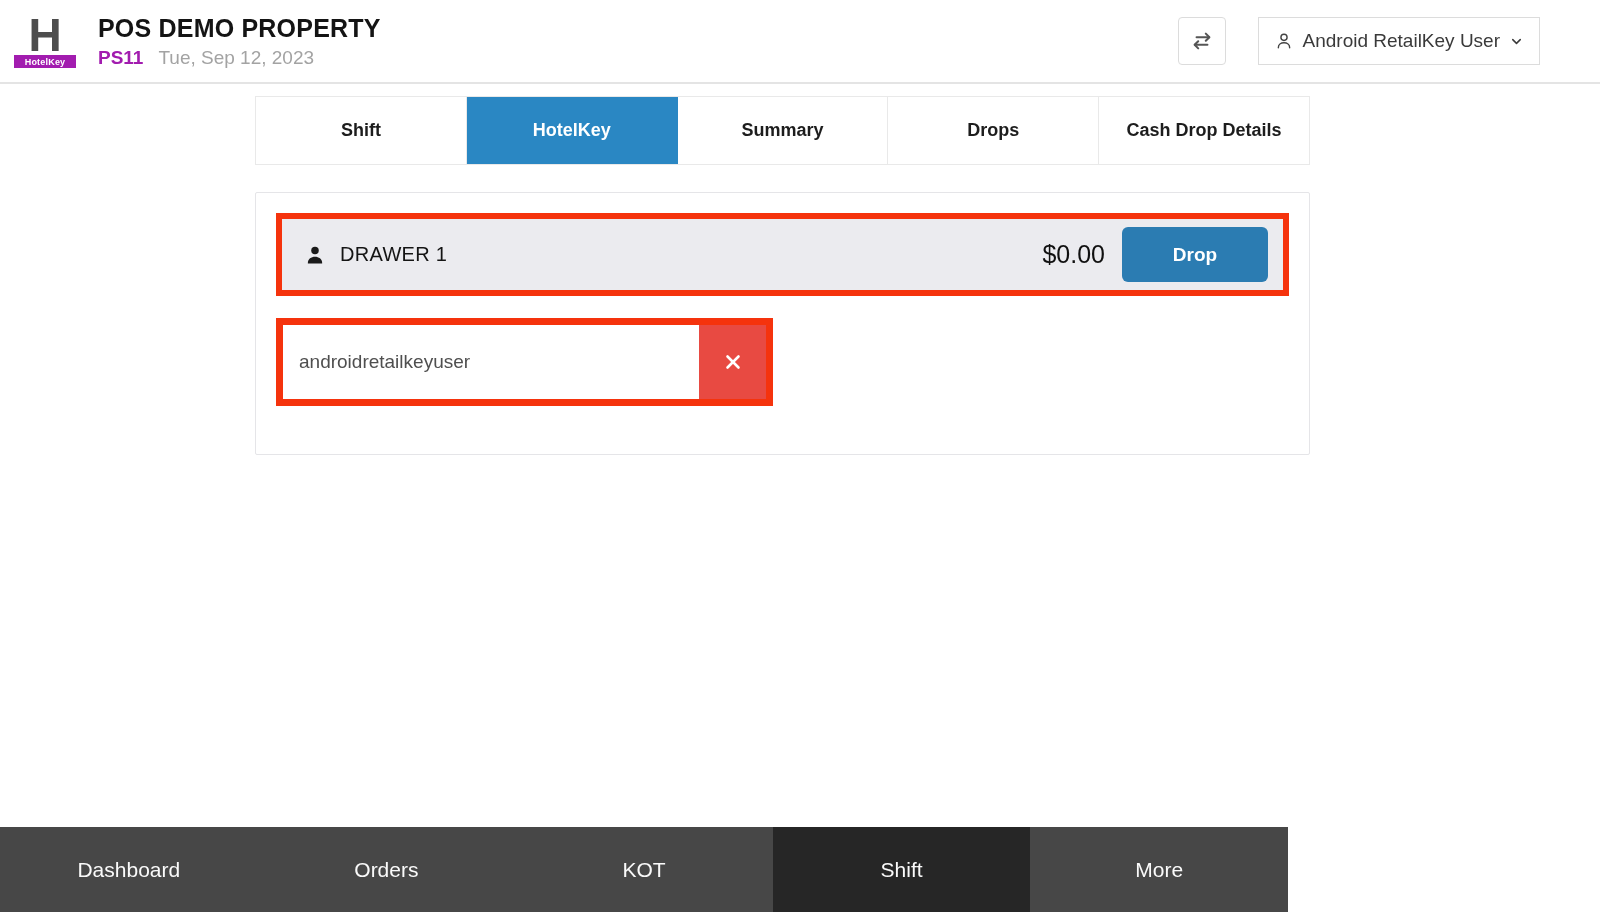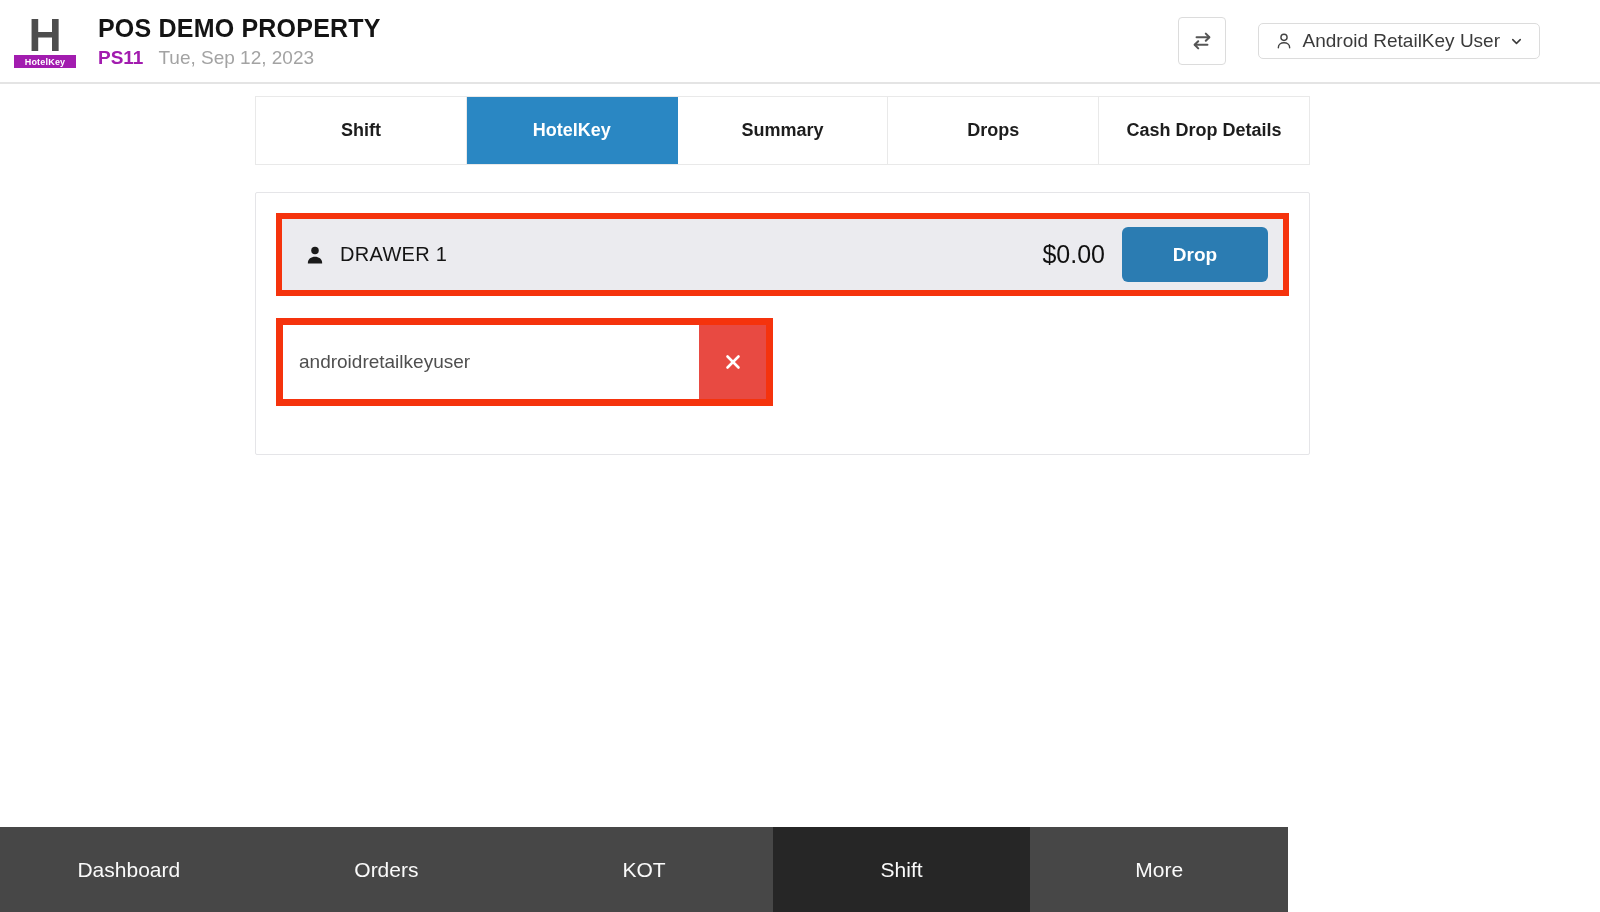--- a/index.html
+++ b/index.html
@@ -29,21 +29,21 @@
   .subtitle-row { display:flex; align-items:baseline; gap:15px; }
   .terminal-code { font-size:19px; font-weight:700; color:#a21caf; }
   .header-date { font-size:19px; color:#a3a3a3; }
 
   .header-right { margin-left:auto; margin-right:60px; display:flex; align-items:center; gap:32px; }
   .swap-btn {
     width:48px; height:48px; border:1px solid #dcdcdc; border-radius:4px;
     background:#fff; display:flex; align-items:center; justify-content:center; cursor:pointer;
   }
   .user-btn {
-    height:36px; border:1px solid #dcdcdc; border-radius:5px; background:#fff;
+    height:48px; border:1px solid #dcdcdc; border-radius:0; background:#fff;
     display:flex; align-items:center; gap:9px; padding:0 15px;
     font-size:19px; color:#3a3a3a; cursor:pointer;
   }
 
   
   .content-col { position:absolute; left:255px; top:96px; width:1055px; }
 
   .tab-bar {
     display:flex; height:69px; background:#fff;
     border:1px solid #e9e9e9;

